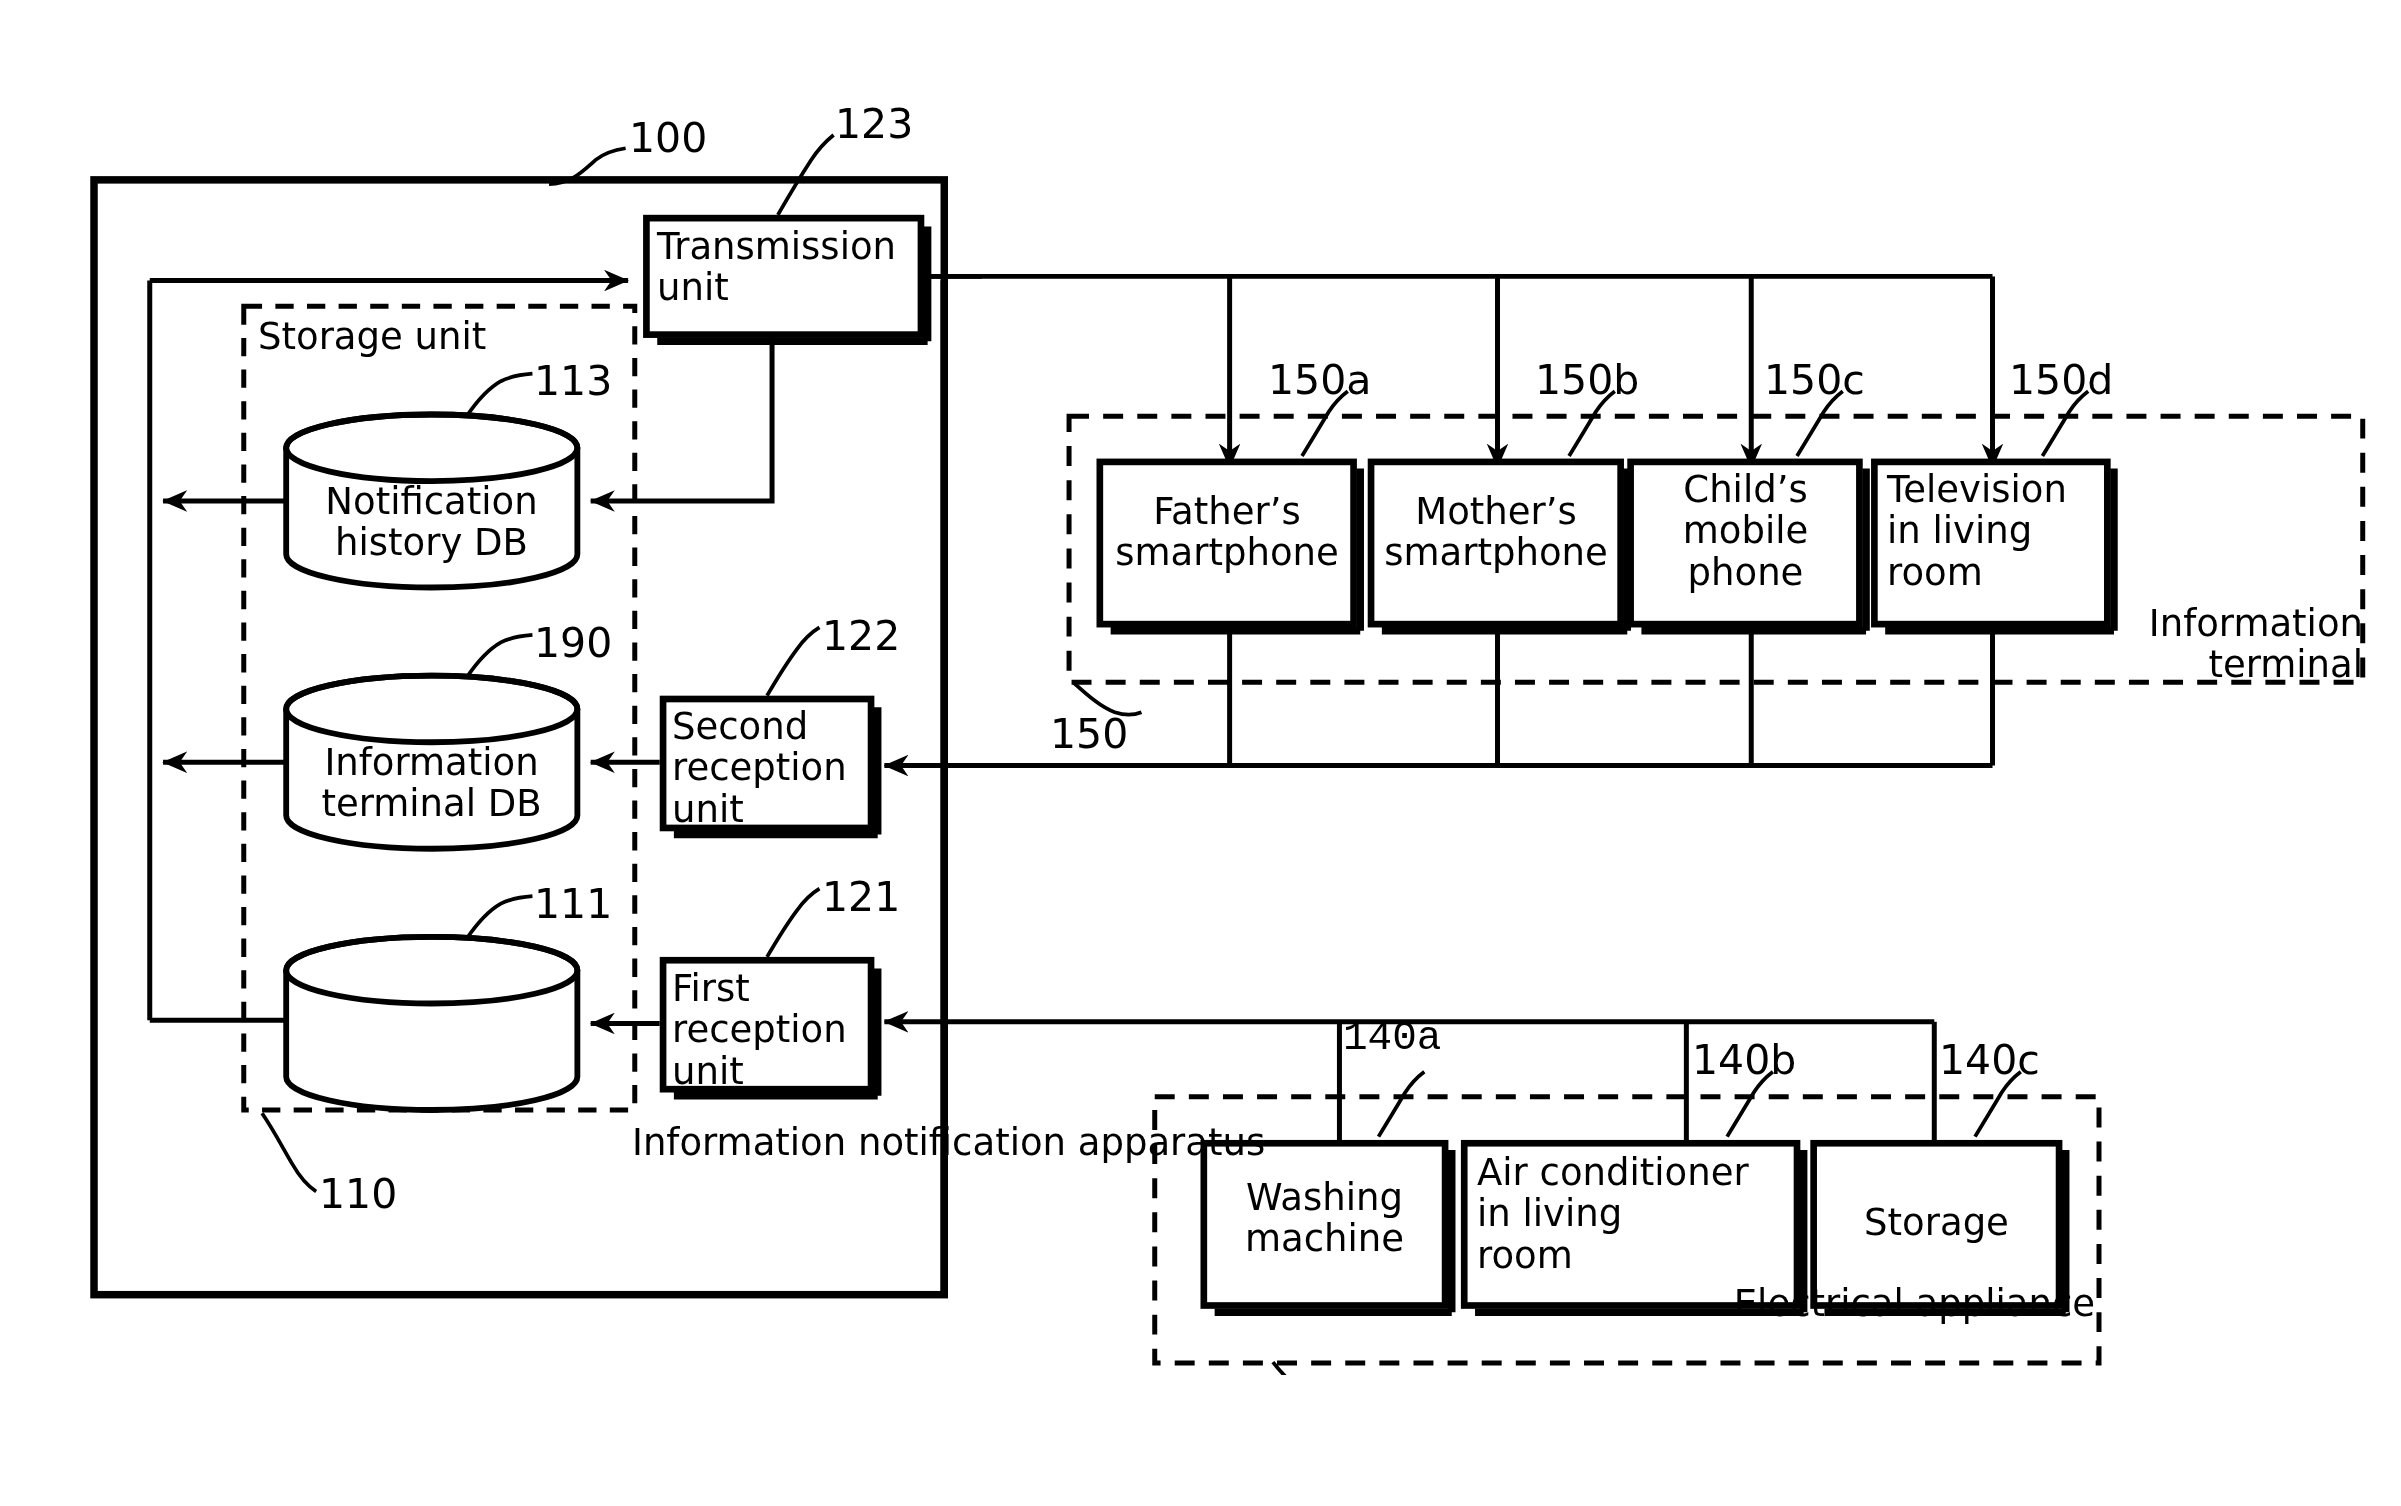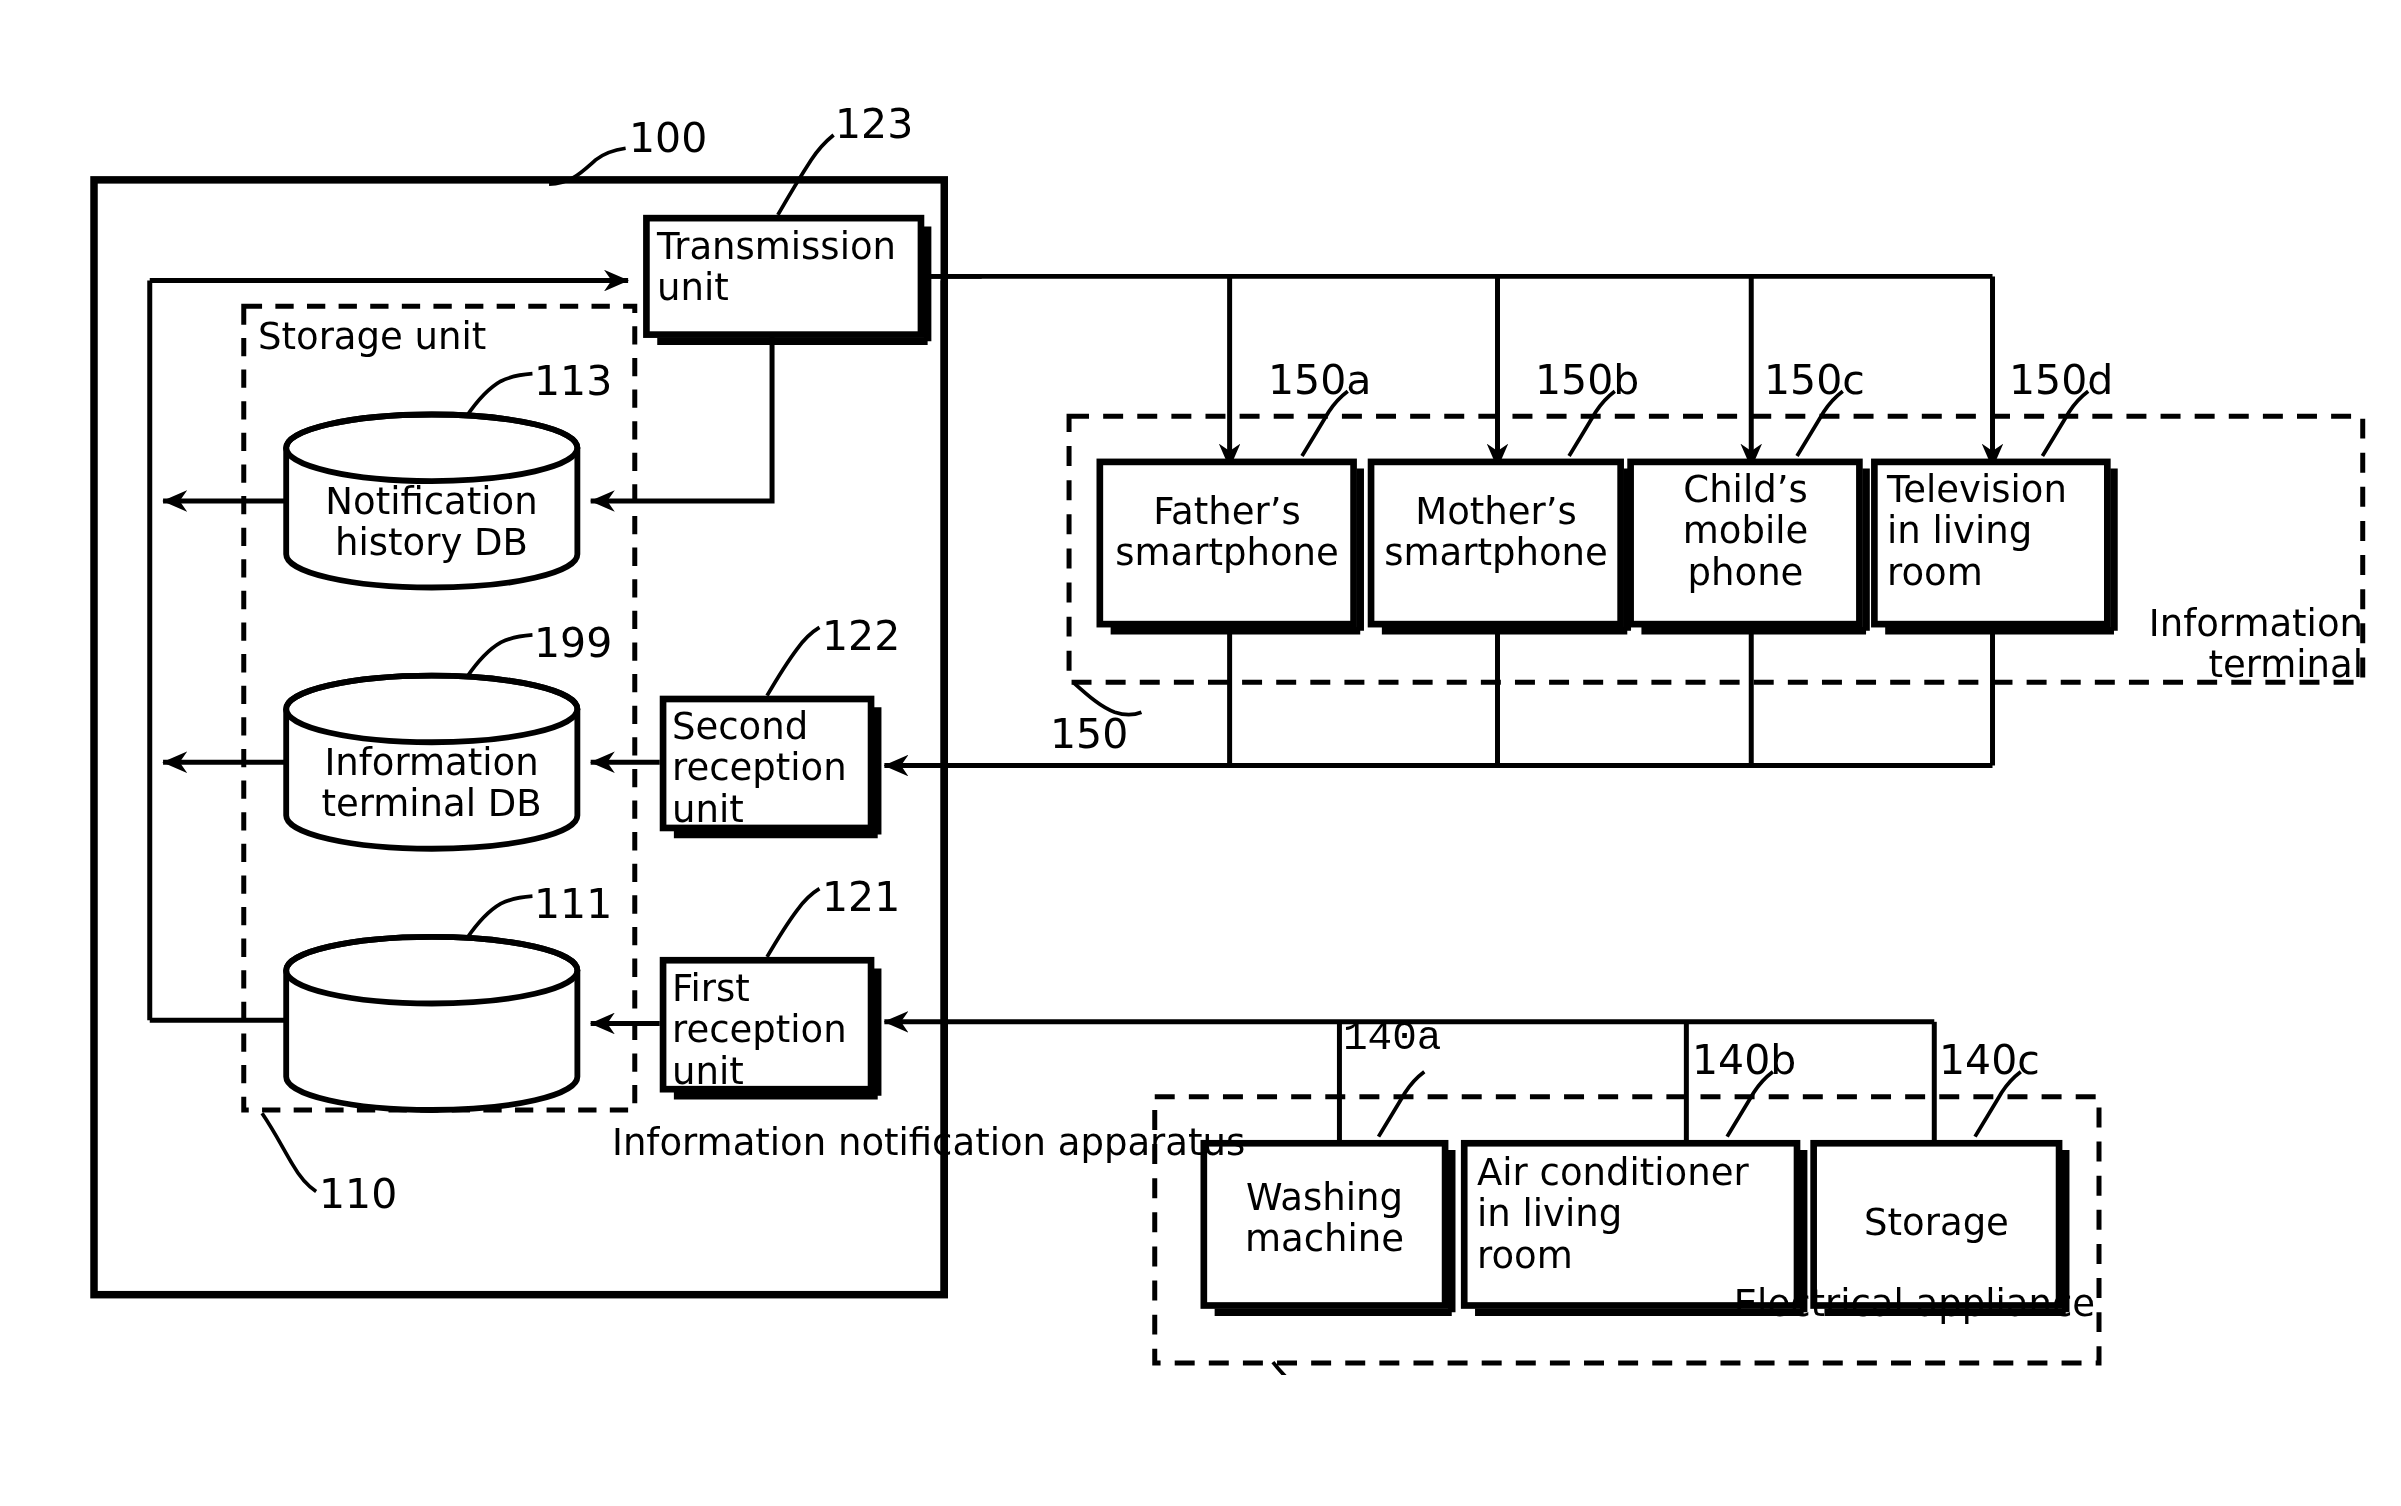--- a/index.html
+++ b/index.html
@@ -142,42 +142,42 @@
       <rect x="2180" y="1374" width="295" height="195" stroke-width="8" fill="#fff"></rect>
       <path d="M2193,1577 L2483,1577 M2483,1382 L2483,1577" stroke-width="9"></path>
       <path d="M2374,1366 C2386,1346 2396,1330 2406,1313 C2413,1302 2421,1294 2429,1288" stroke-width="4.5"></path>
 
     </g>
   </svg>
 
   <div class="lbl num" style="left:629px;top:116px;">100</div>
   <div class="lbl num" style="left:835px;top:102px;">123</div>
   <div class="lbl num" style="left:534px;top:359px;">113</div>
-  <div class="lbl num" style="left:534px;top:621px;">199</div>
+  <div class="lbl num" style="left:534px;top:621px;">190</div>
   <div class="lbl num" style="left:534px;top:882px;">111</div>
   <div class="lbl num" style="left:822px;top:614px;">122</div>
   <div class="lbl num" style="left:822px;top:875px;">121</div>
   <div class="lbl num" style="left:319px;top:1172px;">110</div>
 
   <div class="lbl num" style="left:1268px;top:358px;">150a</div>
   <div class="lbl num" style="left:1535px;top:358px;">150b</div>
   <div class="lbl num" style="left:1764px;top:358px;">150c</div>
   <div class="lbl num" style="left:2009px;top:358px;">150d</div>
   <div class="lbl num" style="left:1050px;top:712px;">150</div>
 
   <div class="lbl num" style="left:1343px;top:1016px;font-family:Liberation Mono, monospace;">140a</div>
   <div class="lbl num" style="left:1692px;top:1038px;">140b</div>
   <div class="lbl num" style="left:1939px;top:1038px;">140c</div>
   <div class="lbl num" style="left:1208px;top:1398px;">110</div>
 
   <div class="lbl grouptxt" style="left:258px;top:316px;">Storage unit</div>
   <div class="lbl grouptxt rgt" style="left:1980px;top:603px;width:383px;">Information
 terminal</div>
   <div class="lbl grouptxt rgt" style="left:1581px;top:1283px;width:514px;">Electrical appliance</div>
-  <div class="lbl grouptxt rgt" style="left:612px;top:1122px;width:300px;">Information notification apparatus</div>
+  <div class="lbl grouptxt rgt" style="left:632px;top:1122px;width:300px;">Information notification apparatus</div>
 
   <div class="lbl cyltxt" style="left:286px;top:481px;width:291px;">Notification
 history DB</div>
   <div class="lbl cyltxt" style="left:286px;top:742px;width:291px;">Information
 terminal DB</div>
 
   <div class="lbl boxtxt" style="left:657px;top:226px;">Transmission
 unit</div>
   <div class="lbl boxtxt" style="left:672px;top:706px;">Second
 reception

